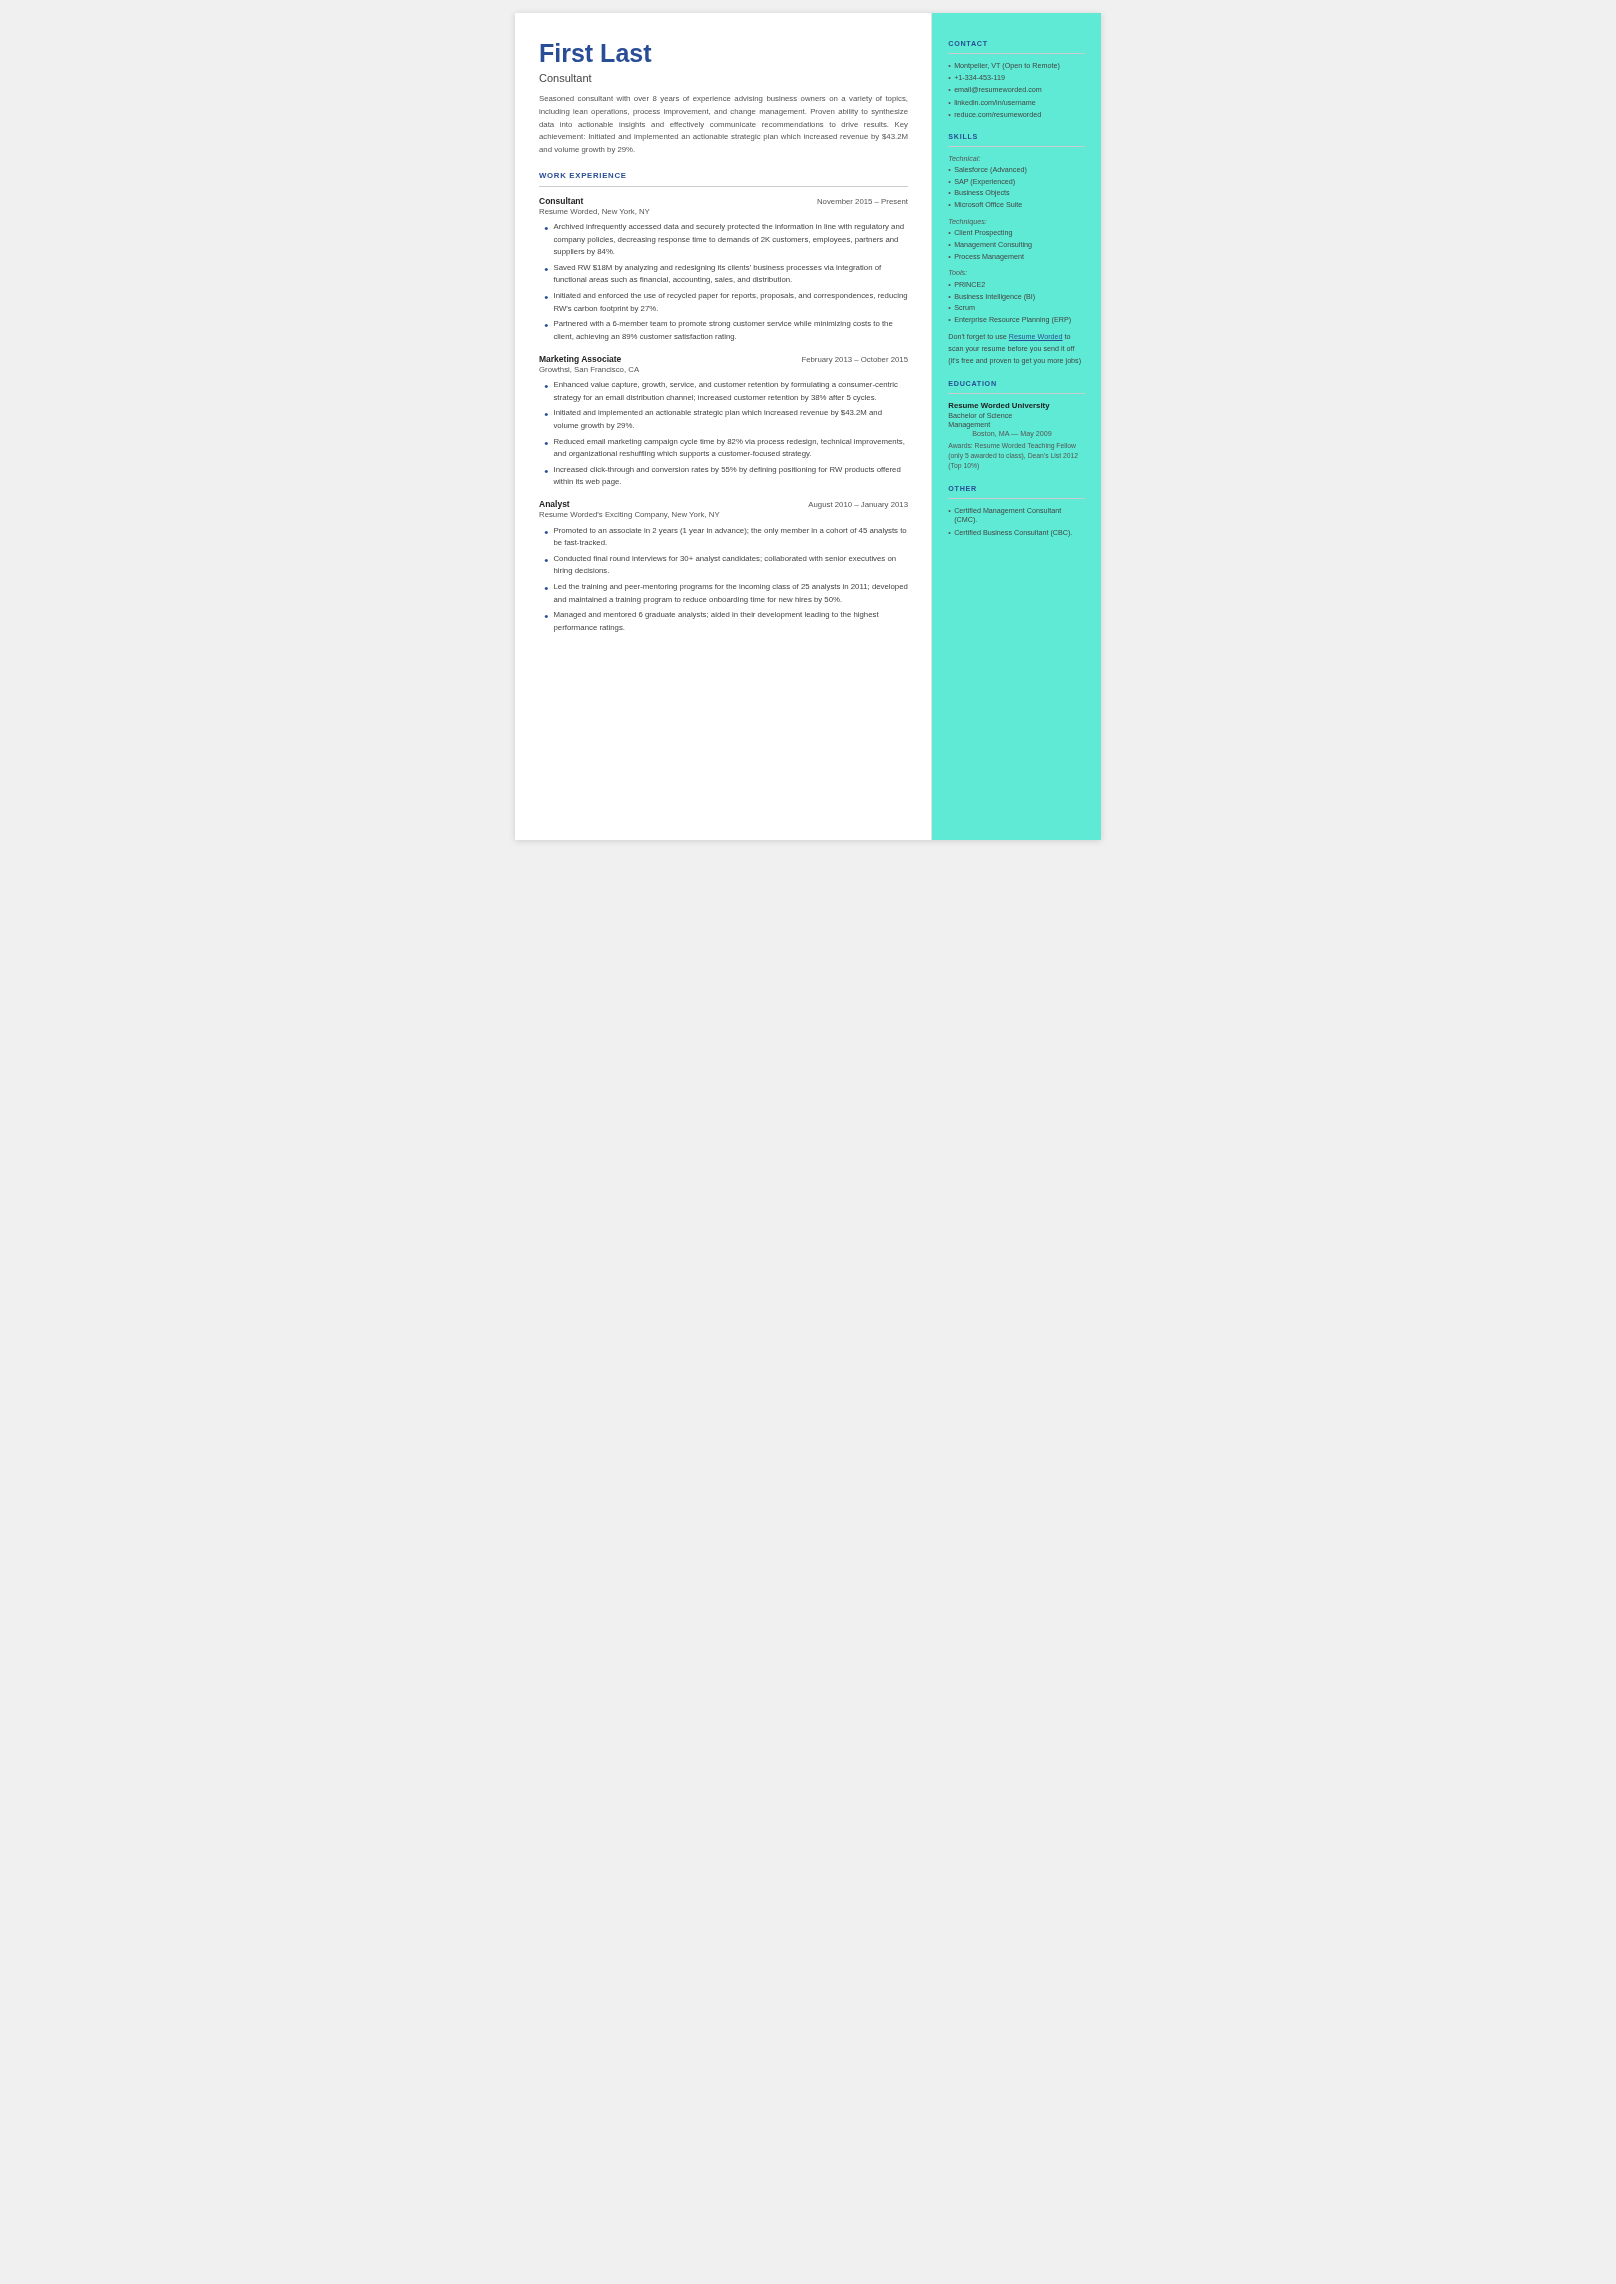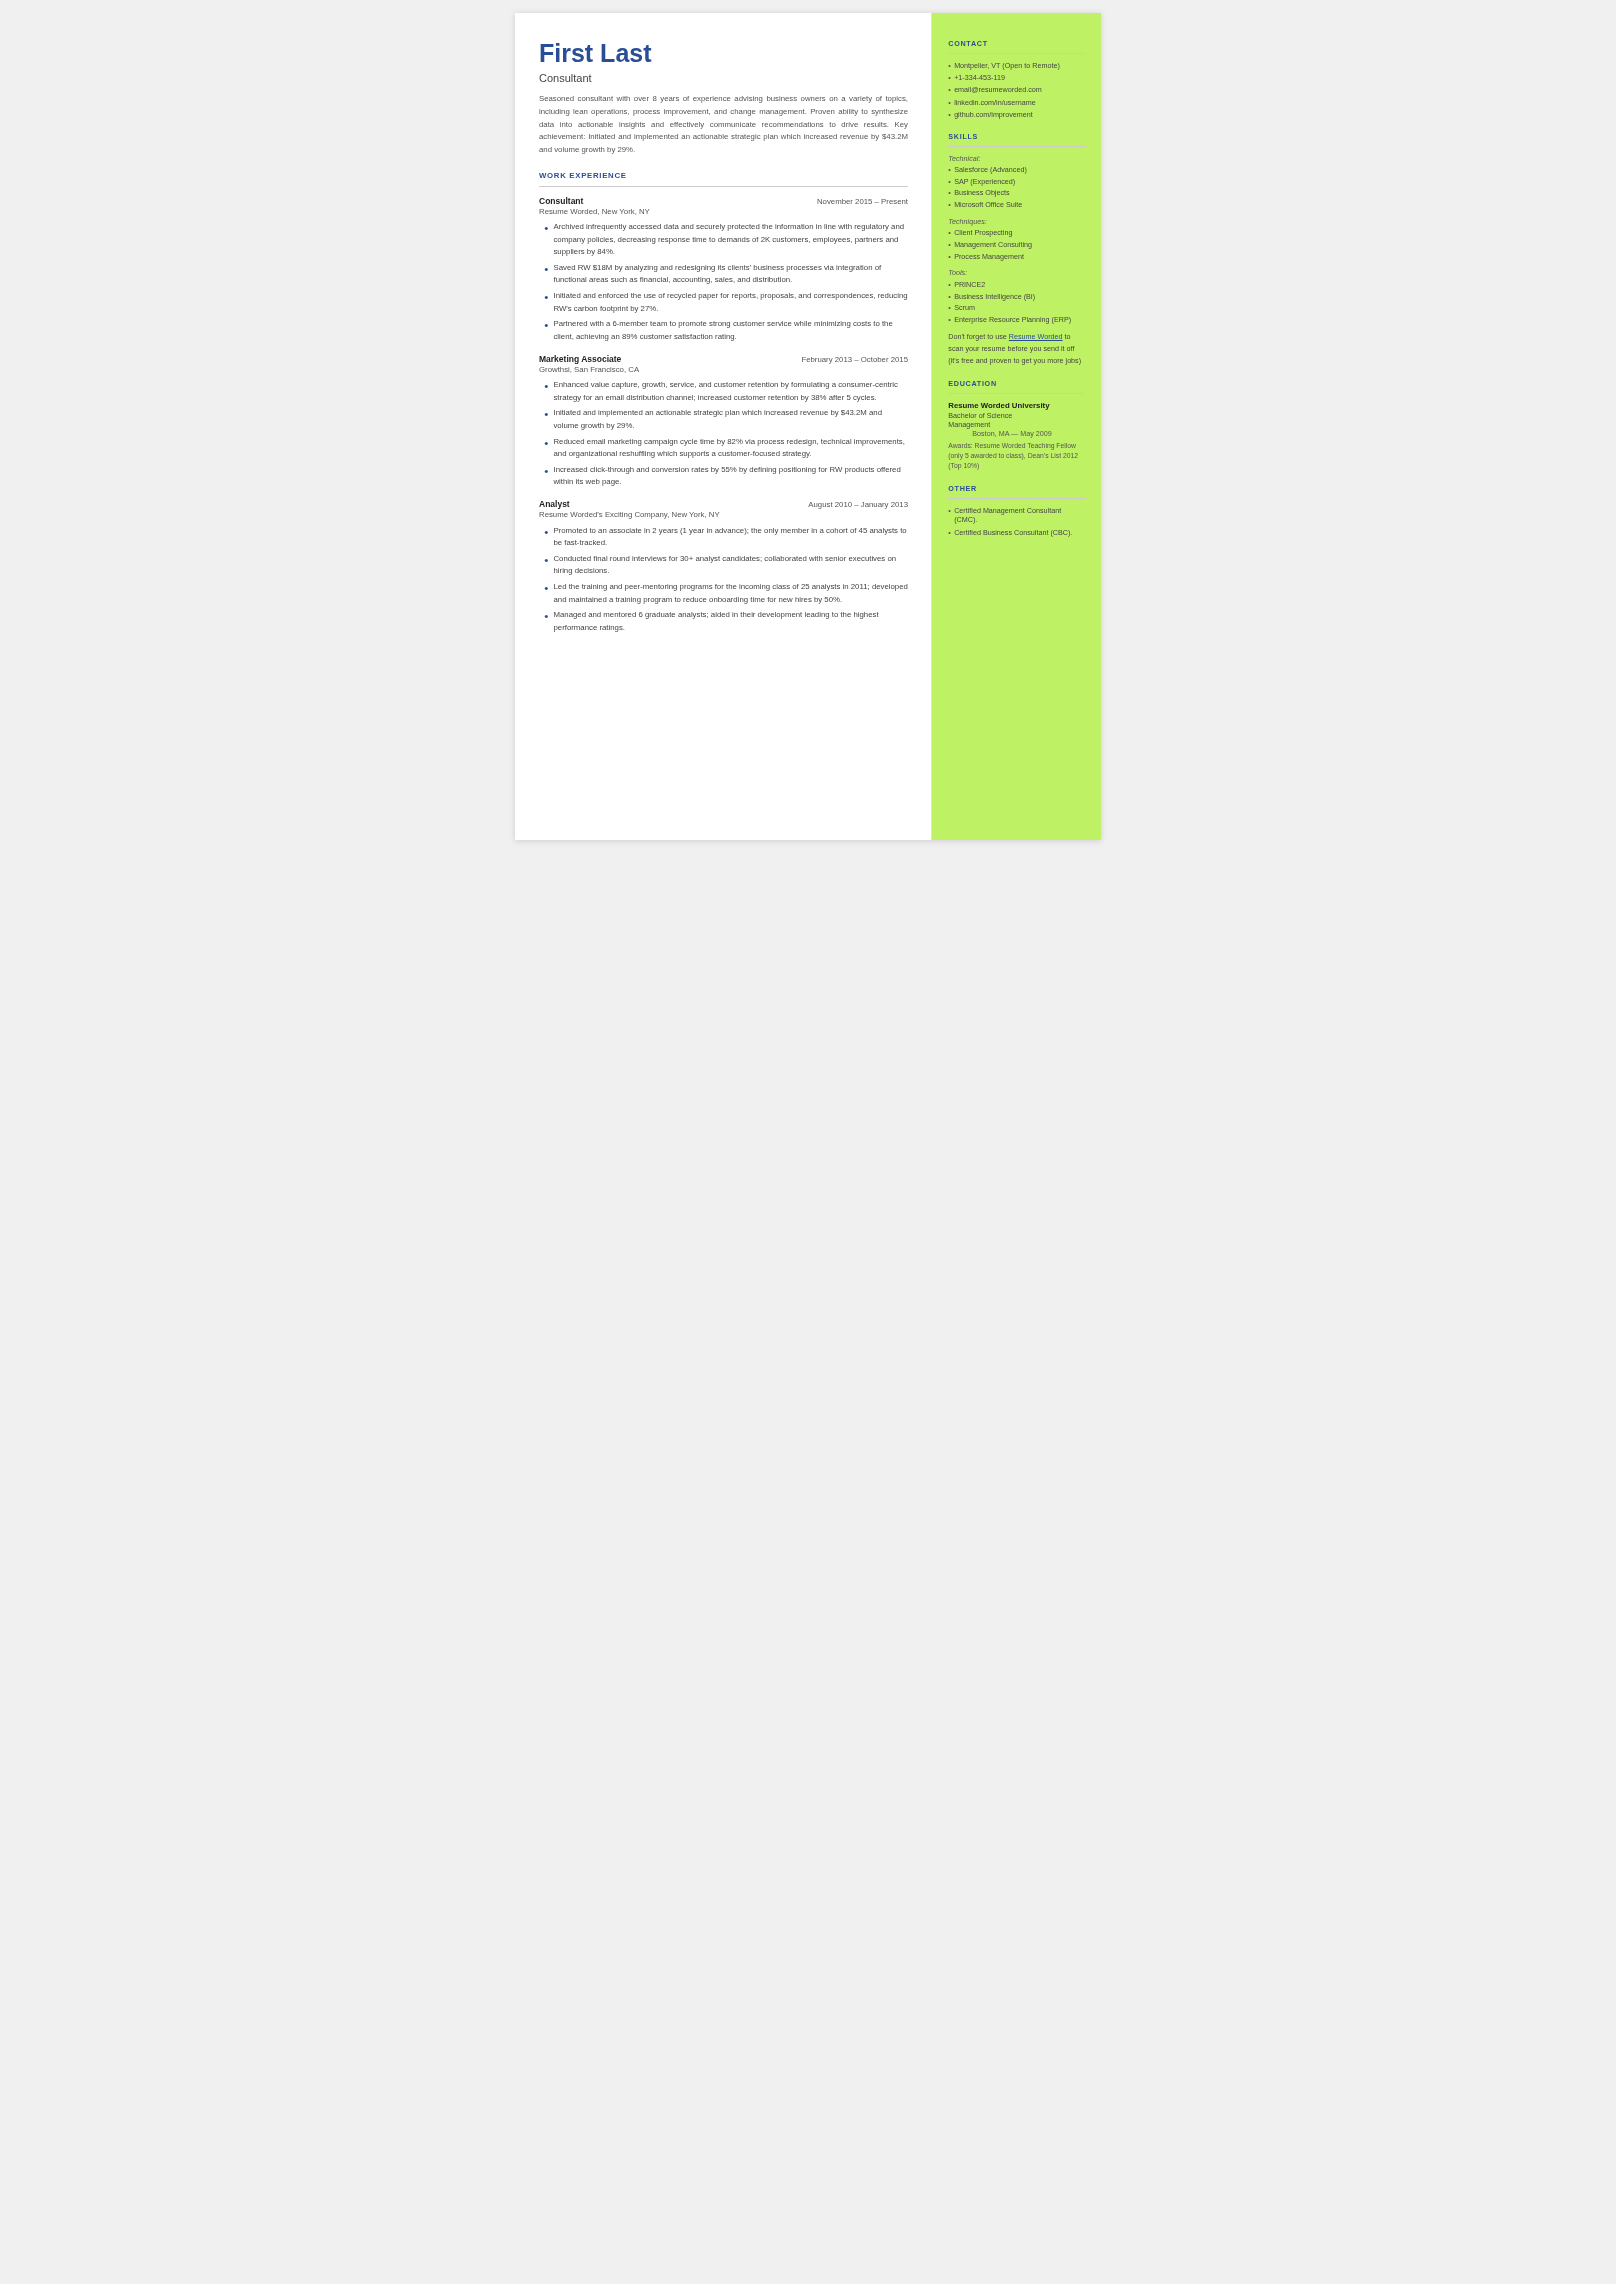--- a/index.html
+++ b/index.html
@@ -99,21 +99,21 @@
       color: #2a4e96;
       font-size: 11.7px;
       line-height: 1.2;
       margin-right: 5.2px;
       flex-shrink: 0;
     }
     
     .right-col {
       width: 169px;
       padding: 26px 16.3px 26px 16.3px;
-      background: #bef264;
+      background: #5eead4;
     }
     .right-section-title {
       font-size: 7.2px;
       font-weight: bold;
       color: #2a4e96;
       text-transform: uppercase;
       letter-spacing: 0.7px;
       margin-bottom: 5.2px;
       font-family: Arial, sans-serif;
     }
@@ -330,21 +330,21 @@
       <div class="contact-item">
         <span class="contact-bullet">•</span>
         <span>email@resumeworded.com</span>
       </div>
       <div class="contact-item">
         <span class="contact-bullet">•</span>
         <span>linkedin.com/in/username</span>
       </div>
       <div class="contact-item">
         <span class="contact-bullet">•</span>
-        <span>github.com/improvement</span>
+        <span>reduce.com/resumeworded</span>
       </div>
     </div>
 
     <div class="right-section">
       <div class="right-section-title">SKILLS</div>
       <hr class="right-divider">
 
       <div class="skills-group">
         <div class="skill-category">Technical:</div>
         <div class="skill-item">

